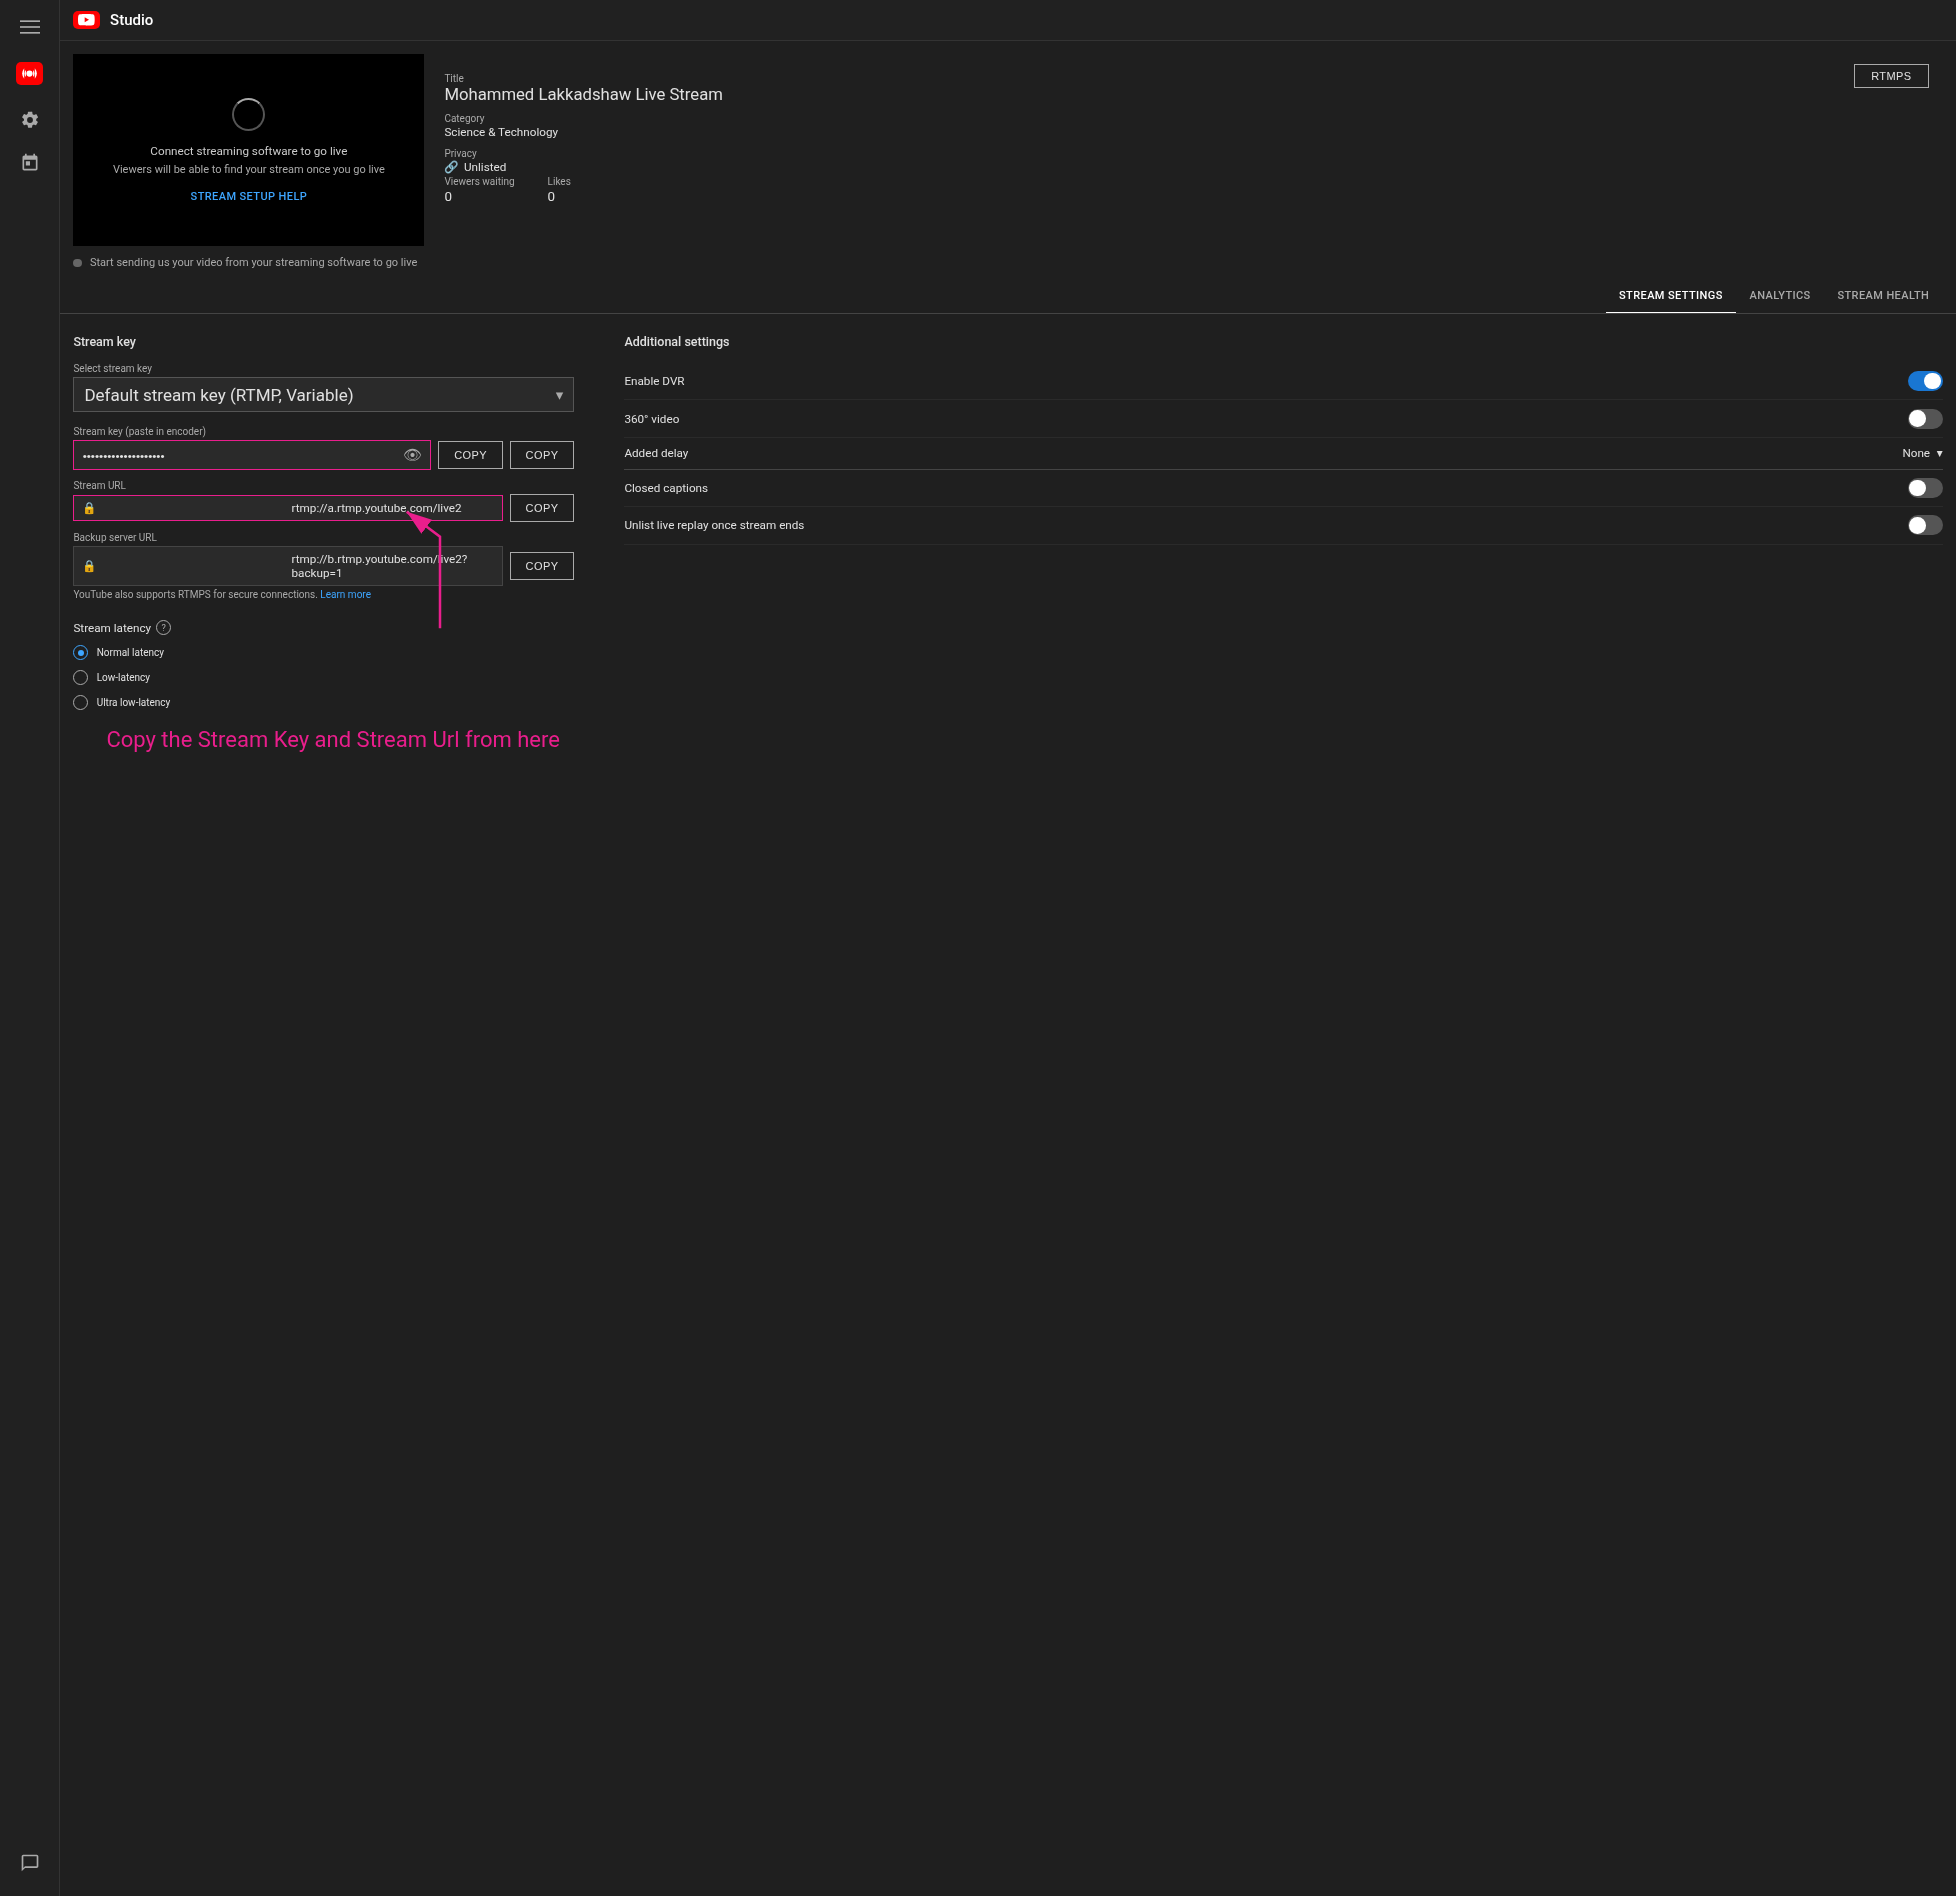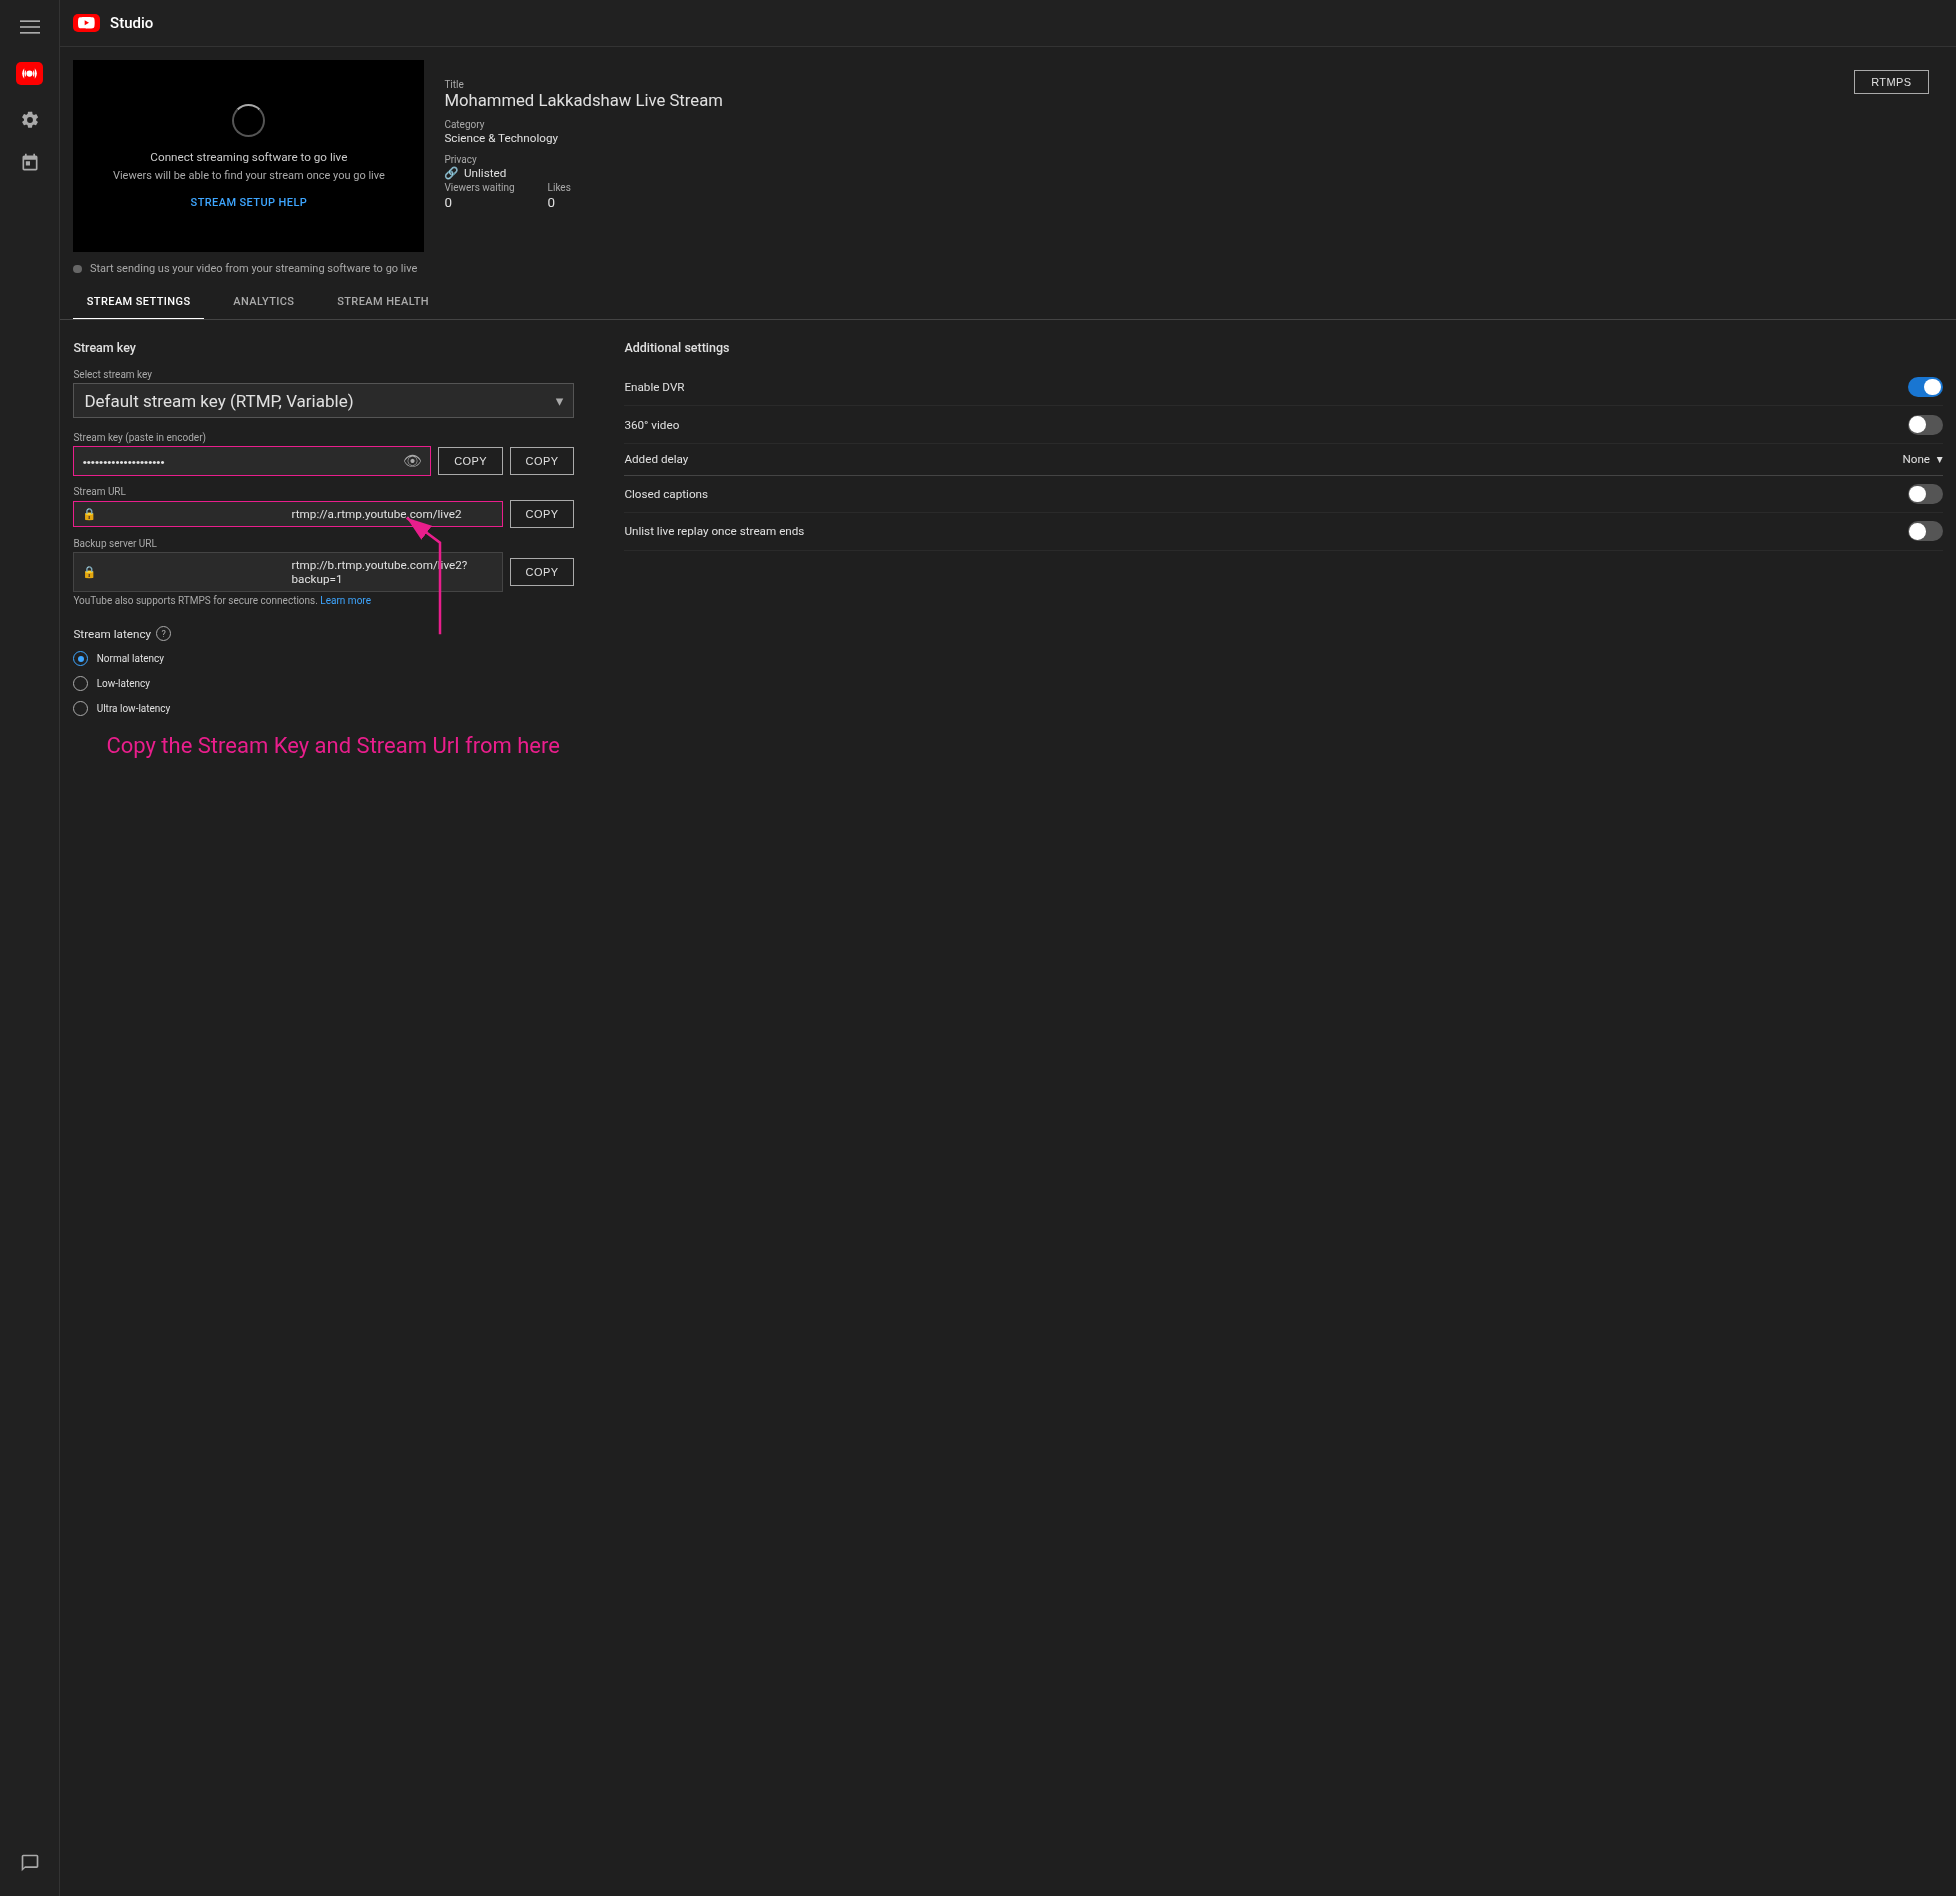--- a/index.html
+++ b/index.html
@@ -46,21 +46,21 @@
       padding: 4.2px 5.8px;
       display: flex;
       align-items: center;
       justify-content: center;
     }
     .live-icon-box svg { fill: white; width: 15px; height: 15px; }
 
     
     .topbar {
       background: #212121;
-      height: 47px;
+      height: 41px;
       display: flex;
       align-items: center;
       padding: 0 13.4px;
       border-bottom: 0.8px solid #333;
       gap: 10px;
       flex-shrink: 0;
     }
     .topbar-logo {
       display: flex;
       align-items: center;
@@ -203,21 +203,22 @@
       border-radius: 50%;
       background: #666;
       flex-shrink: 0;
     }
 
     
     .tabs-bar {
       display: flex;
       border-bottom: 0.8px solid #444;
       padding: 0 13.4px;
-      gap: 16px;
+      gap: 0;
+      justify-content: flex-end;
     }
     .tab-item {
       padding: 10px 13.4px;
       font-size: 11px;
       font-weight: 500;
       letter-spacing: 0.4px;
       color: #aaa;
       cursor: pointer;
       border-bottom: 1.7px solid transparent;
       text-transform: uppercase;

